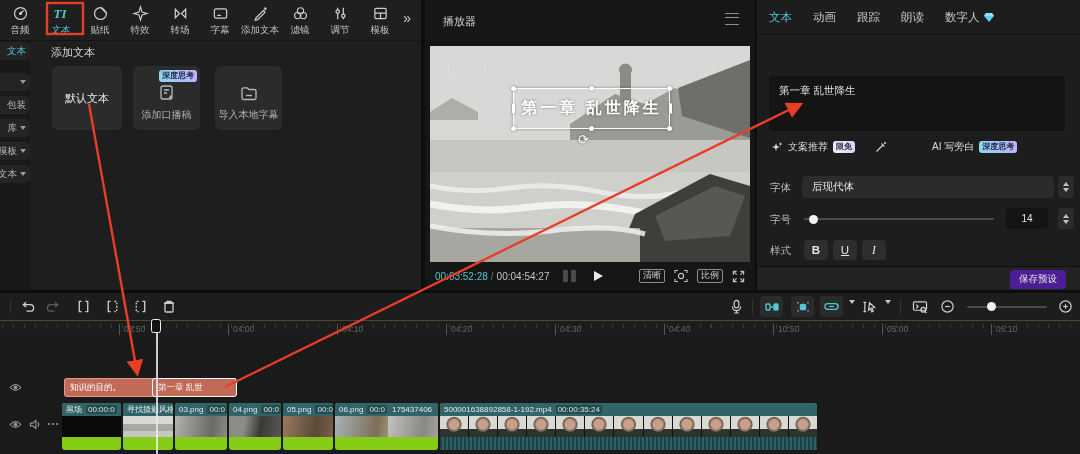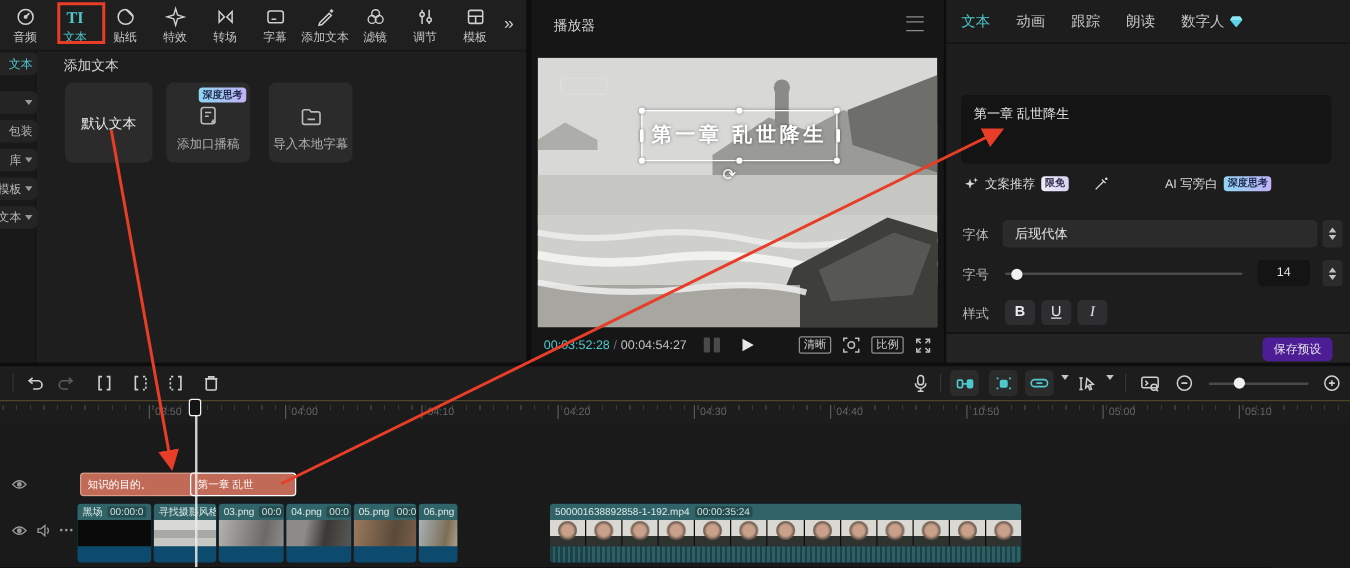--- a/index.html
+++ b/index.html
@@ -6,21 +6,21 @@
     font-family:"Liberation Sans","DejaVu Sans",sans-serif;-webkit-font-smoothing:antialiased;}
   #app{position:relative;width:1080px;height:454px;background:#0d0d0e;}
   .abs{position:absolute;}
   .panel{position:absolute;background:#1d1d1e;overflow:hidden;}
   svg{display:block;}
   
   #top-toolbar{position:absolute;left:0;top:0;width:421px;height:40px;background:#1f1f20;border-bottom:1px solid #141415;display:flex;align-items:flex-start;}
   .tt-item{width:40px;flex:0 0 40px;display:flex;flex-direction:column;align-items:center;padding-top:5px;color:#c9c9c9;cursor:pointer;}
   .tt-item .ic{height:17px;display:flex;align-items:center;justify-content:center;color:#cfcfcf;}
   .tt-item .lb{font-size:9.5px;margin-top:2px;white-space:nowrap;color:#c4c4c4;}
-  .tt-item.active .ic,.tt-item.active .lb{color:var(--accent);}
+  .tt-item.active .ic,.tt-item.active .lb{color:var(--accent);font-style:italic;}
   .tt-glyph{font-size:13px;font-weight:bold;letter-spacing:0px;font-family:"Liberation Serif",serif;}
   #tt-more{margin-left:auto;color:#cfcfcf;font-size:14px;padding:10px 10px 0 0;cursor:pointer;}
   
   .snav-pill{position:absolute;left:-14px;width:40px;height:18px;background:#242425;border-radius:5px;display:flex;align-items:center;justify-content:flex-end;padding-right:4px;color:#b9b9ba;font-size:9.5px;cursor:pointer;}
   .snav-pill.active{color:var(--accent);}
   .chev{width:0;height:0;border-left:3px solid transparent;border-right:3px solid transparent;border-top:4px solid #9a9a9b;margin-left:3px;}
   
   .section-title{position:absolute;left:51px;top:45px;font-size:11px;color:#d4d4d4;}
   .lib-card{position:absolute;top:66px;height:64px;background:#2b2b2c;border-radius:6px;display:flex;flex-direction:column;align-items:center;justify-content:center;cursor:pointer;}
   .lib-card .clabel{font-size:10px;color:#b0b0b1;margin-top:5px;white-space:nowrap;}
@@ -54,21 +54,21 @@
   #tl-toolbar{position:absolute;left:0;top:0;width:1080px;height:27px;background:#1d1d1e;border-bottom:1px solid #121213;}
   .tl-ic{position:absolute;top:4px;width:19px;height:19px;display:flex;align-items:center;justify-content:center;color:#cfcfd0;cursor:pointer;}
   .tl-ic.dim{color:#5c5c5d;}
   .cy-box{position:absolute;top:3px;width:23px;height:21px;background:#2b2b2c;border-radius:4px;display:flex;align-items:center;justify-content:center;color:var(--accent);cursor:pointer;}
   .vdiv{position:absolute;top:6px;width:1px;height:15px;background:#333335;}
   #ruler{position:absolute;left:0;top:27px;width:1080px;height:18px;background:#1c1c1d;border-top:1px solid rgba(122,106,48,.55);
      background-image:repeating-linear-gradient(90deg,#39393a 0 1px,transparent 1px 10.9px);background-size:100% 4px;background-repeat:no-repeat;background-position:2px 3px;}
   .rlabel{position:absolute;top:3px;font-size:8.5px;color:#656566;padding-left:4px;border-left:1px solid #565657;line-height:11px;}
   .tclip{position:absolute;top:85px;height:17px;background:#c16a58;border-radius:3px;display:flex;align-items:center;overflow:hidden;color:#fff;font-size:8.5px;padding:0 5px;white-space:nowrap;cursor:pointer;border:1px solid rgba(255,214,200,.45);}
   .tclip.selected{border:1.5px solid #ffffff;}
-  .vclip{position:absolute;top:110px;height:47px;border-radius:3px;overflow:hidden;background:#0c4a6e;cursor:pointer;}
+  .vclip{position:absolute;top:110px;height:47px;border-radius:3px;overflow:hidden;background:#84cc16;cursor:pointer;}
   .vlabel{height:13px;background:#306468;display:flex;align-items:center;gap:4px;padding:0 4px;overflow:hidden;}
   .vname{font-size:8px;color:#dfe9e9;white-space:nowrap;}
   .vdur{font-size:8px;color:#cfe0e0;background:rgba(0,0,0,.25);border-radius:2px;padding:0 2px;white-space:nowrap;}
   .vdur:empty{display:none;}
   .vthumb{height:21px;}
   .vwave{height:13px;background:repeating-linear-gradient(90deg,#1b4347 0 2px,#2d5f63 2px 4px);}
   .facecells{height:21px;display:flex;gap:1px;background:#101011;}
   .fcell{flex:1;background:radial-gradient(circle at 50% 40%,#c9a089 0 4.5px,#6b5a4e 7px,transparent 8px),linear-gradient(180deg,#dad8d2 0 60%,#2e332f 60% 100%);}
   #playhead-line{position:absolute;left:156px;top:27px;width:1.5px;height:134px;background:rgba(235,235,235,.85);z-index:6;}
   #playhead-flag{position:absolute;left:151px;top:26px;width:8px;height:12px;border:1.8px solid #f2f2f2;border-radius:2.5px;background:#141415;z-index:6;}
@@ -544,26 +544,32 @@
         </div>
       <div class="vthumb" style="background:linear-gradient(100deg,#8d8b87 0 30%,#3b3935 60%,#5a5854);"></div>
     </div>
     <div class="vclip" style="left:283px;width:50px;">
       <div class="vlabel">
           <span class="vname">05.png</span>
           <span class="vdur">00:0</span>
         </div>
       <div class="vthumb" style="background:linear-gradient(100deg,#9a7a5e,#5a4a3a 65%,#7a5f48);"></div>
     </div>
-    <div class="vclip" style="left:335px;width:31px;">
+    <div class="vclip" style="left:335px;width:59px;">
       <div class="vlabel">
           <span class="vname">06.png</span>
           <span class="vdur">00:0</span>
         </div>
       <div class="vthumb" style="background:linear-gradient(100deg,#a8b2b6,#7c6e58 70%,#b0a088);"></div>
+    </div>
+    <div class="vclip" style="left:388px;width:50px;">
+      <div class="vlabel">
+          <span class="vname">175437406</span>
+        </div>
+      <div class="vthumb" style="background:linear-gradient(100deg,#c4c2be,#8a8884 70%,#a5a3a0);"></div>
     </div>
     <div class="vclip" style="left:440px;width:377px;">
       <div class="vlabel">
           <span class="vname">500001638892858-1-192.mp4</span>
           <span class="vdur">00:00:35:24</span>
         </div>
       <div class="facecells">
         <div class="fcell"></div>
           <div class="fcell"></div>
           <div class="fcell"></div>

